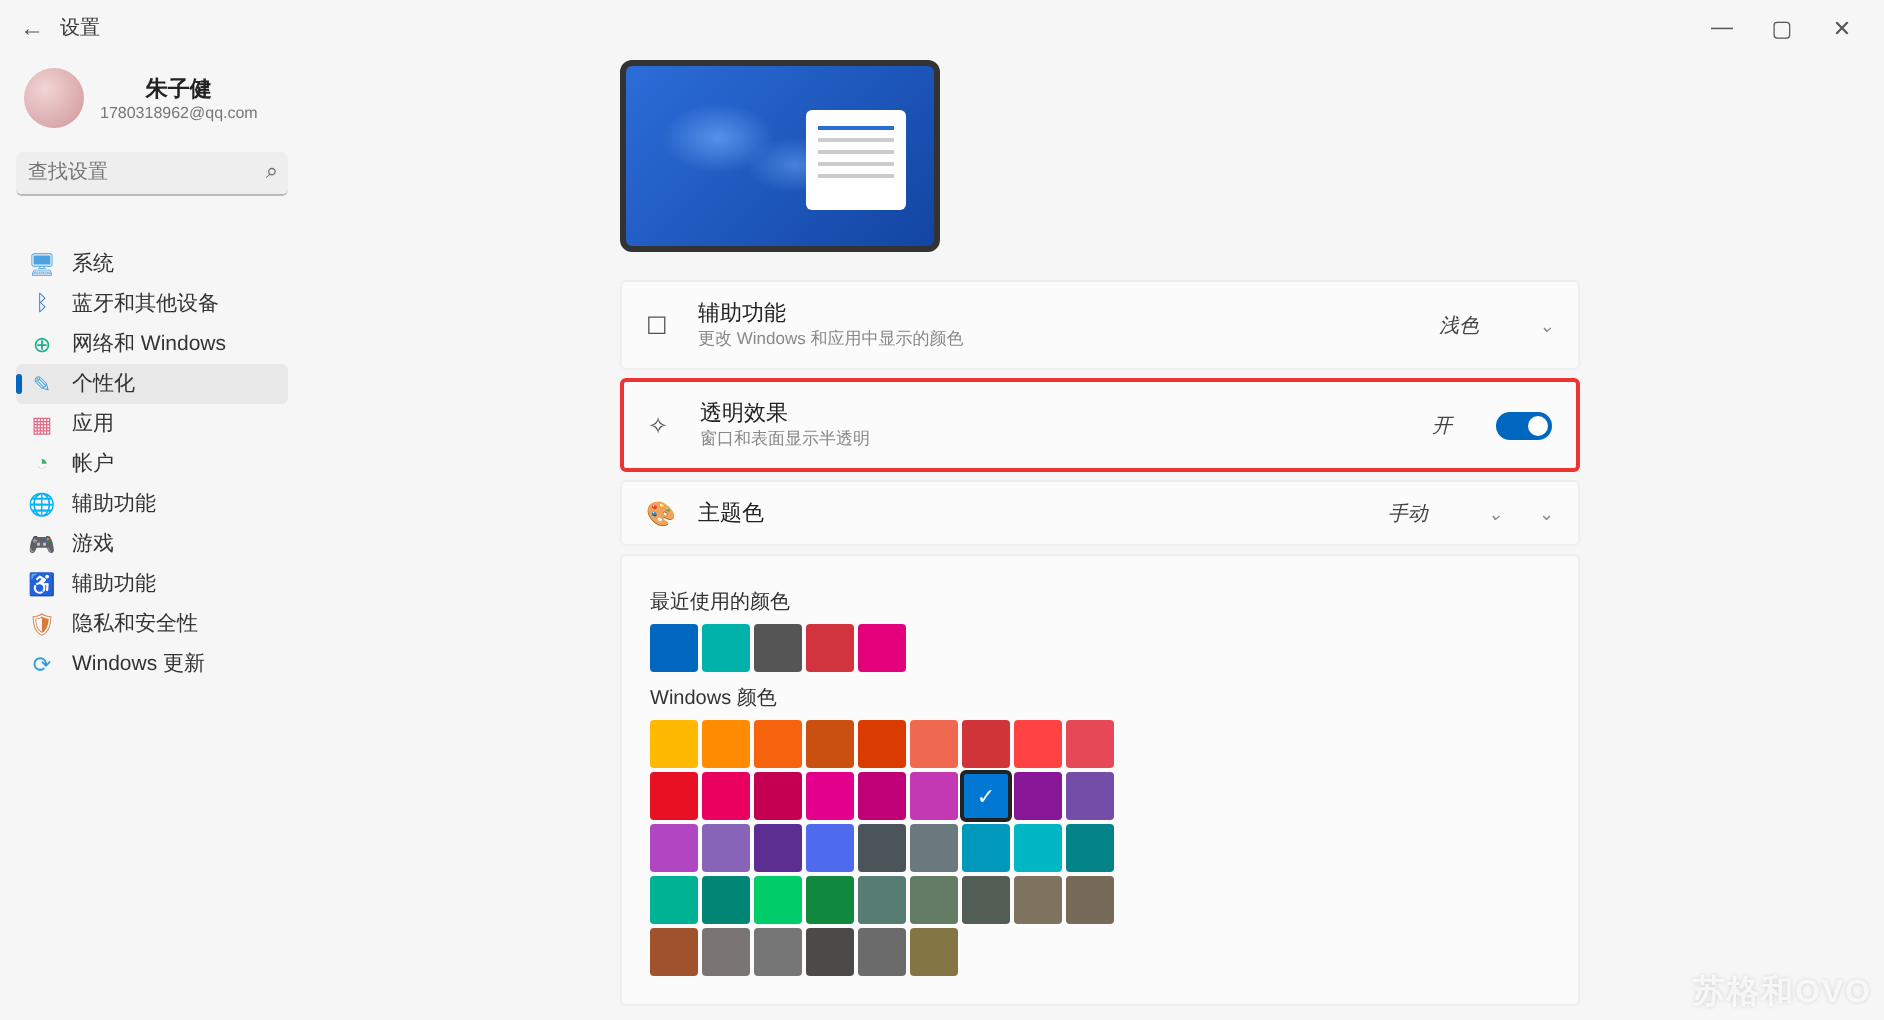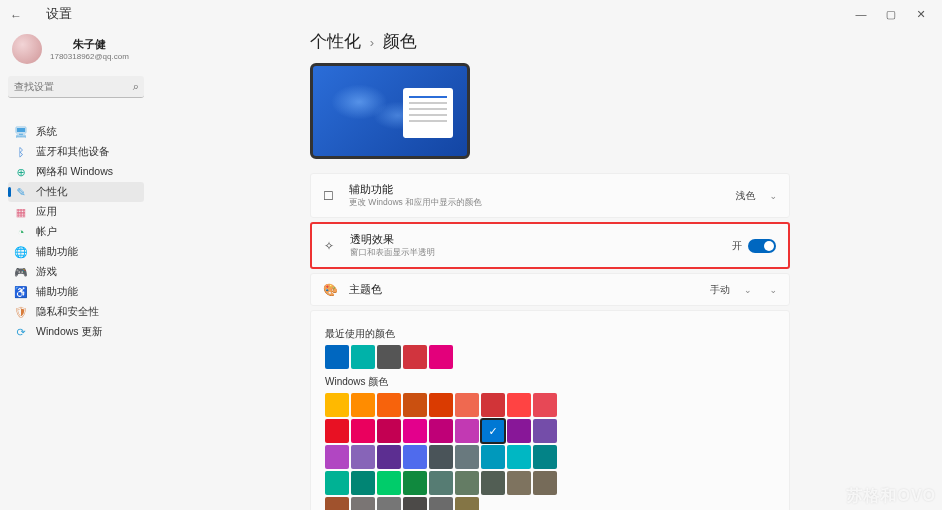--- a/index.html
+++ b/index.html
@@ -1,21 +1,21 @@
 <!DOCTYPE html>
 <html><head>
 <meta charset="utf-8">
 <style>
   * { margin: 0; padding: 0; box-sizing: border-box; font-family: "Segoe UI", "Microsoft YaHei", sans-serif; }
   body { width: 942px; height: 510px; background: #f6f6f6; overflow: hidden; position: relative; }
 
   
   .titlebar { display: flex; align-items: center; height: 28px; padding: 0 6px; }
   .titlebar .back { width: 20px; text-align: center; color: #555; font-size: 12px; cursor: pointer; }
-  .titlebar .title { font-size: 13px; color: #333; margin-left: 20px; }
+  .titlebar .title { font-size: 10px; color: #333; margin-left: 4px; }
   .titlebar .spacer { flex: 1; }
   .titlebar .winbtn { width: 30px; text-align: center; font-size: 11px; color: #555; cursor: pointer; }
 
   .layout { display: flex; height: calc(100% - 28px); }
 
   
   .sidebar { width: 150px; padding: 4px 6px 0 8px; }
   .profile { display: flex; align-items: center; gap: 8px; margin-bottom: 10px; padding: 2px 4px; text-align: center; }
   .avatar { width: 30px; height: 30px; border-radius: 50%; background: radial-gradient(circle at 35% 35%, #f2d4d6, #d09698); }
   .profile .name { font-size: 11px; font-weight: 600; color: #222; }
@@ -42,21 +42,21 @@
     radial-gradient(ellipse 35px 20px at 55% 55%, rgba(120,180,255,.45), transparent 70%); }
   .preview .win { position: absolute; right: 14px; top: 22px; width: 50px; height: 50px; background: #fff; border-radius: 3px; }
   .preview .win::after { content: ""; position: absolute; top: 8px; left: 6px; right: 6px; height: 2px; background: #2b6dd8; box-shadow: 0 6px 0 #ccc, 0 12px 0 #ccc, 0 18px 0 #ccc, 0 24px 0 #ccc; }
 
   .setting-row { display: flex; align-items: center; gap: 10px; background: #fbfbfb; border: 1px solid #eee; border-radius: 3px; padding: 8px 12px; margin-bottom: 4px; width: 480px; }
   .setting-row.highlight { border: 2px solid #e33; }
   .setting-row .icon { width: 16px; font-size: 12px; color: #555; flex-shrink: 0; }
   .setting-row .labels { flex: 1; }
   .setting-row .title { font-size: 11px; color: #222; }
   .setting-row .desc { font-size: 8.5px; color: #888; }
-  .setting-row .control { display: flex; align-items: center; gap: 6px; font-size: 10px; color: #444; }
+  .setting-row .control { display: flex; align-items: center; gap: 22px; font-size: 10px; color: #444; font-style: italic; }
   .toggle { width: 28px; height: 14px; background: #0067c0; border-radius: 8px; position: relative; }
   .toggle::after { content: ""; position: absolute; right: 2px; top: 2px; width: 10px; height: 10px; background: #fff; border-radius: 50%; }
   .chevron { color: #888; font-size: 9px; margin-left: 8px; }
 
   .section { width: 480px; background: #fbfbfb; border: 1px solid #eee; border-radius: 3px; padding: 10px 14px 14px; }
   .section .label { font-size: 10px; color: #333; margin: 6px 0 4px; }
   .swatches { display: flex; flex-wrap: wrap; gap: 2px; }
   .swatches.block { width: 240px; }
   .swatch { width: 24px; height: 24px; border-radius: 2px; position: relative; cursor: pointer; }
   .swatch.selected::after { content: "✓"; position: absolute; inset: 0; color: #fff; font-size: 11px; display: flex; align-items: center; justify-content: center; }
@@ -136,25 +136,20 @@
           <span>隐私和安全性</span>
         </div>
         <div class="nav-item">
           <span class="icon ic-upd">⟳</span>
           <span>Windows 更新</span>
         </div>
       </nav>
   </aside>
 
   <main class="main">
-    <div class="breadcrumb">
-      <span>个性化</span>
-      <span class="sep">›</span>
-      <span>颜色</span>
-    </div>
 
     <div class="preview">
         <div class="win"></div>
       </div>
 
     <div class="setting-row">
       <div class="icon">☐</div>
       <div class="labels">
         <div class="title">辅助功能</div>
         <div class="desc">更改 Windows 和应用中显示的颜色</div>

